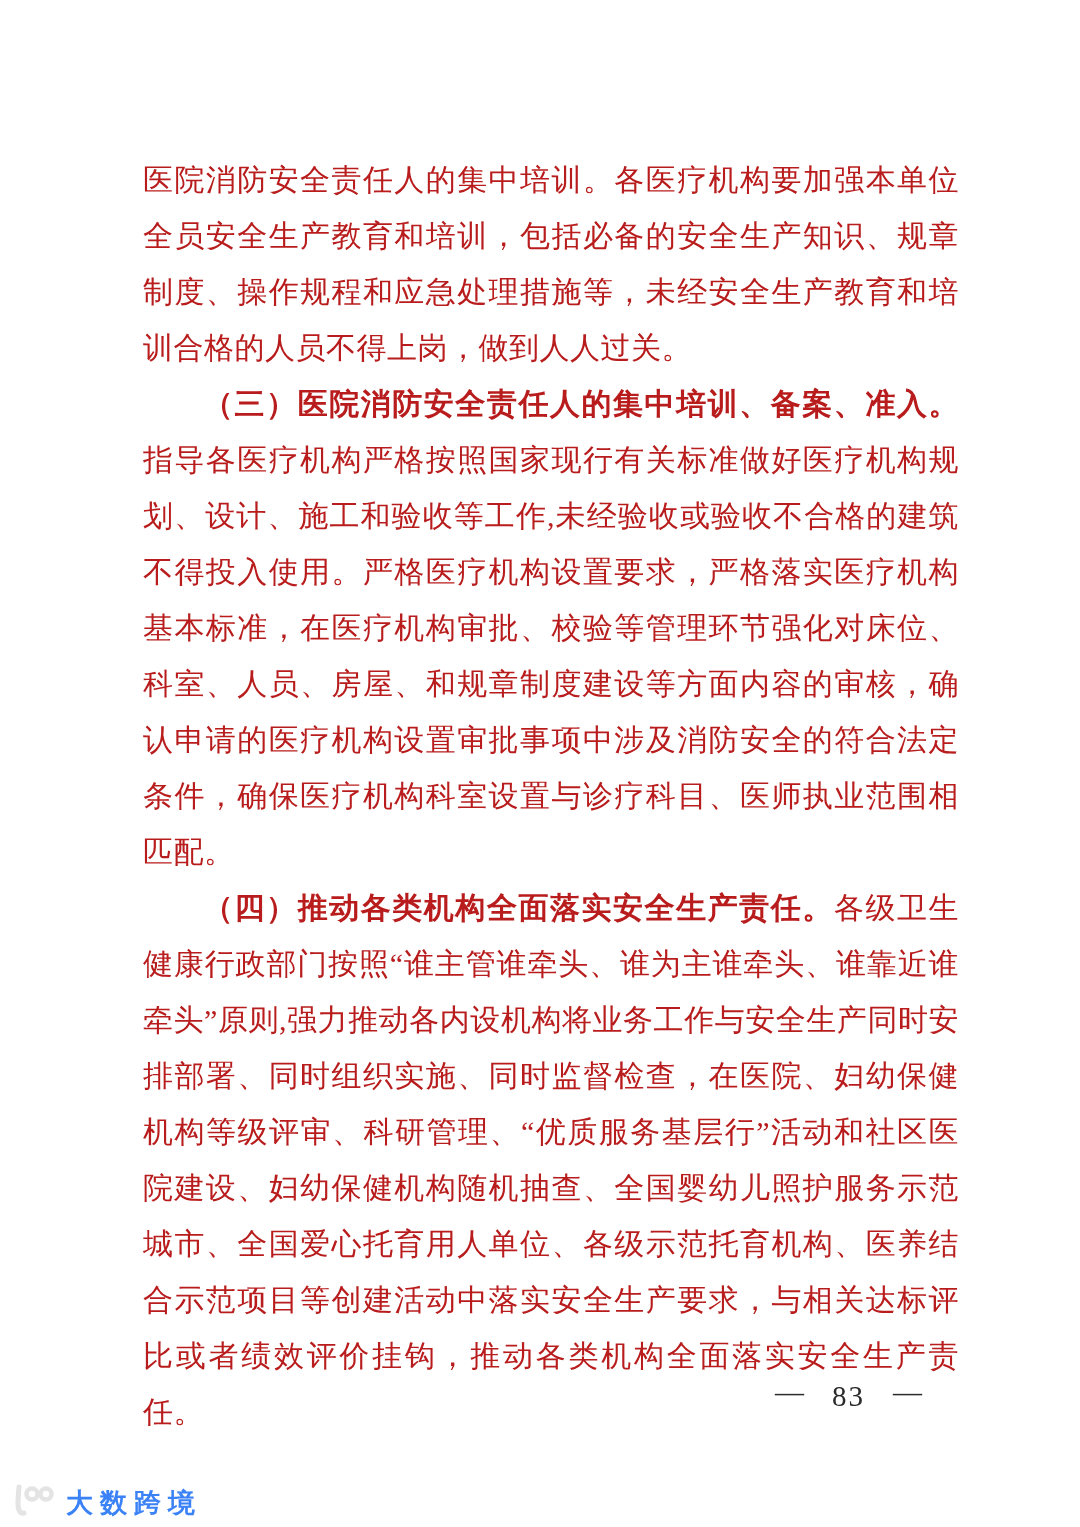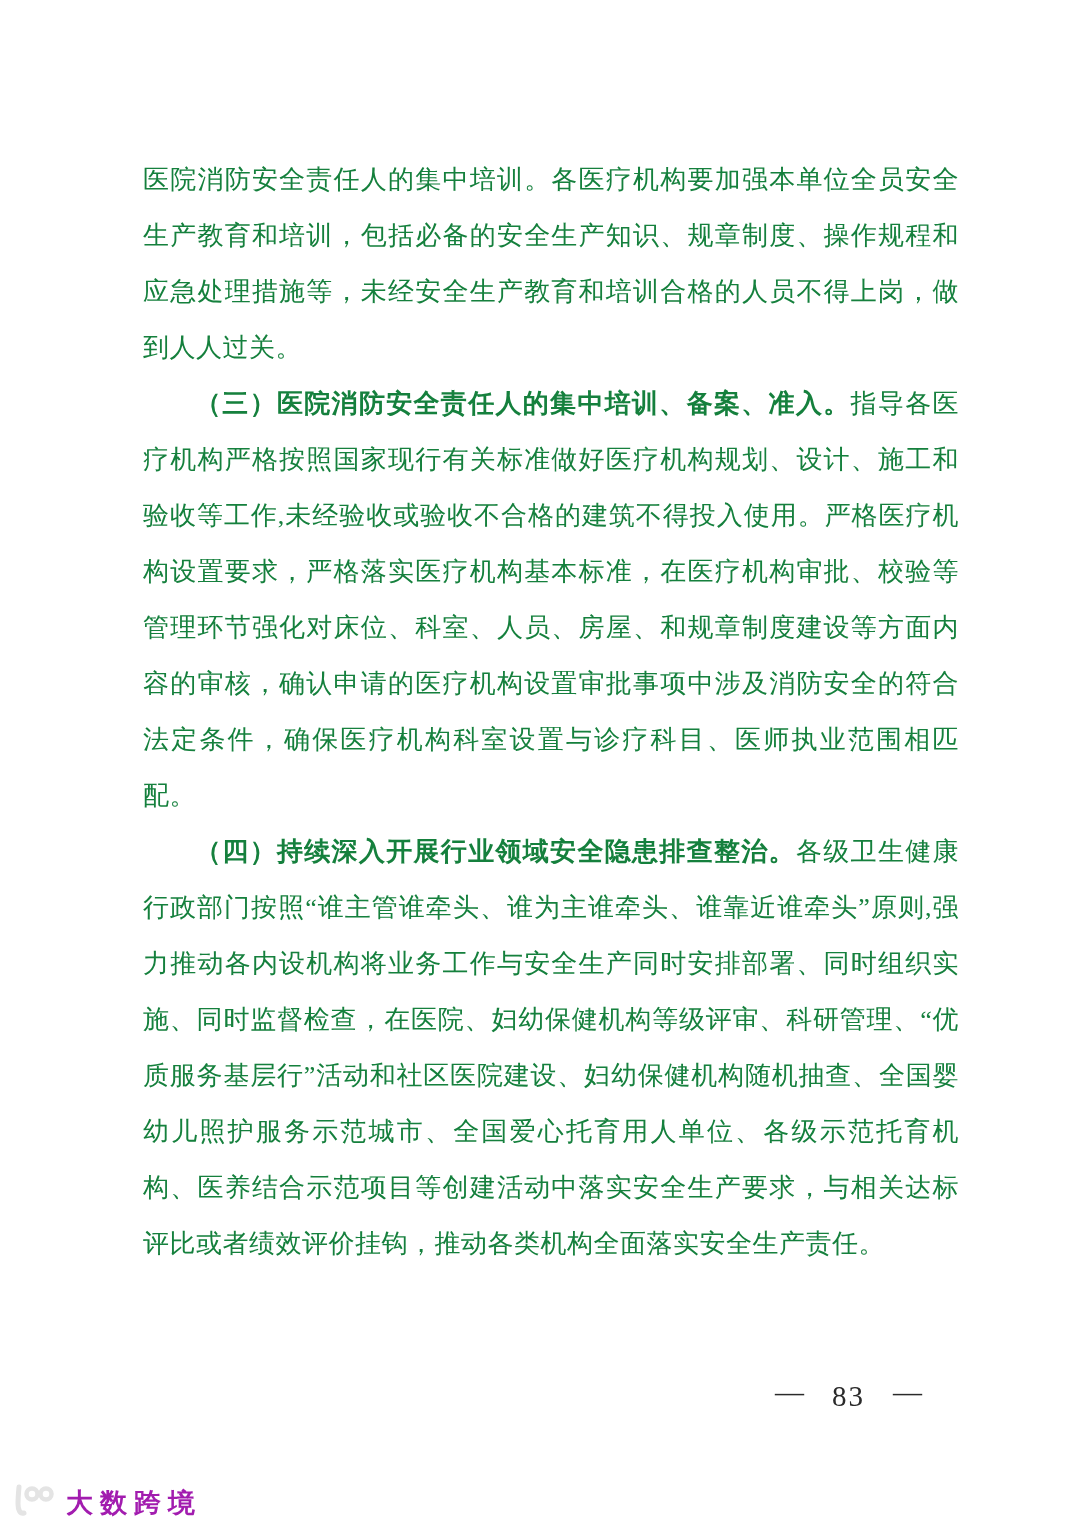--- a/index.html
+++ b/index.html
@@ -17,22 +17,22 @@
   .page {
     position: absolute;
     inset: 0;
     background: #ffffff;
   }
   .doc-body {
     position: absolute;
     left: 143px;
     top: 152px;
     width: 816px;
-    color: #15803d;
-    font-size: 26px;
+    color: #b91c1c;
+    font-size: 30px;
     line-height: 56px;
     text-align: justify;
     text-justify: inter-character;
     letter-spacing: 0.5px;
   }
   .doc-body p {
     margin: 0;
     padding: 0;
     text-indent: 2em;
   }
@@ -70,34 +70,34 @@
     align-items: center;
     gap: 10px;
     color: #e3e3e3;
     user-select: none;
   }
   .watermark .brand-text {
     font-family: "Liberation Sans", "DejaVu Sans", sans-serif;
     font-weight: bold;
     font-size: 27px;
     letter-spacing: 7px;
-    color: #a21caf;
+    color: #3b82f6;
   }
 </style>
 </head>
 <body>
 
 <div class="page">
 
   <div class="doc-body">
     <p class="continuation"><span class="para-heading"></span><span>医院消防安全责任人的集中培训。各医疗机构要加强本单位全员安全生产教育和培训，包括必备的安全生产知识、规章制度、操作规程和应急处理措施等，未经安全生产教育和培训合格的人员不得上岗，做到人人过关。</span></p>
 
     <p><span class="para-heading">（三）医院消防安全责任人的集中培训、备案、准入。</span><span>指导各医疗机构严格按照国家现行有关标准做好医疗机构规划、设计、施工和验收等工作,未经验收或验收不合格的建筑不得投入使用。严格医疗机构设置要求，严格落实医疗机构基本标准，在医疗机构审批、校验等管理环节强化对床位、科室、人员、房屋、和规章制度建设等方面内容的审核，确认申请的医疗机构设置审批事项中涉及消防安全的符合法定条件，确保医疗机构科室设置与诊疗科目、医师执业范围相匹配。</span></p>
 
-    <p><span class="para-heading">（四）持续深入开展行业领域安全隐患排查整治。</span><span>各级卫生健康行政部门按照“谁主管谁牵头、谁为主谁牵头、谁靠近谁牵头”原则,强力推动各内设机构将业务工作与安全生产同时安排部署、同时组织实施、同时监督检查，在医院、妇幼保健机构等级评审、科研管理、“优质服务基层行”活动和社区医院建设、妇幼保健机构随机抽查、全国婴幼儿照护服务示范城市、全国爱心托育用人单位、各级示范托育机构、医养结合示范项目等创建活动中落实安全生产要求，与相关达标评比或者绩效评价挂钩，推动各类机构全面落实安全生产责任。</span></p>
+    <p><span class="para-heading">（四）推动各类机构全面落实安全生产责任。</span><span>各级卫生健康行政部门按照“谁主管谁牵头、谁为主谁牵头、谁靠近谁牵头”原则,强力推动各内设机构将业务工作与安全生产同时安排部署、同时组织实施、同时监督检查，在医院、妇幼保健机构等级评审、科研管理、“优质服务基层行”活动和社区医院建设、妇幼保健机构随机抽查、全国婴幼儿照护服务示范城市、全国爱心托育用人单位、各级示范托育机构、医养结合示范项目等创建活动中落实安全生产要求，与相关达标评比或者绩效评价挂钩，推动各类机构全面落实安全生产责任。</span></p>
 
   </div>
 
   <div class="page-number">
     <span class="dash">—</span><span class="num">83</span><span class="dash">—</span>
   </div>
 
   <div class="watermark">
     <span>
       <svg width="46" height="34" viewBox="0 0 46 34" fill="none" xmlns="http://www.w3.org/2000/svg">

